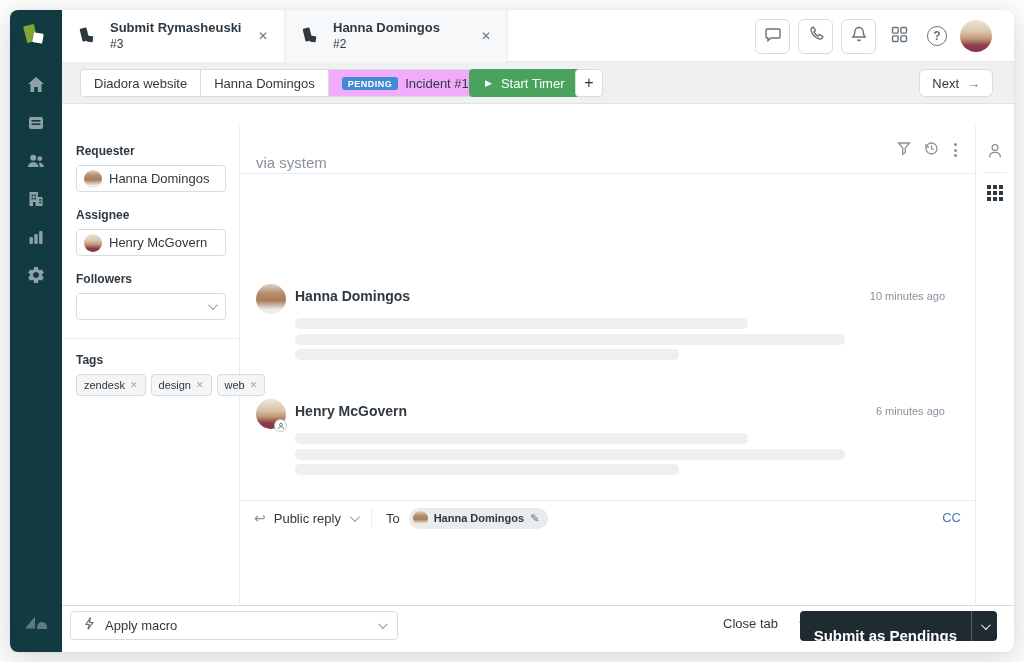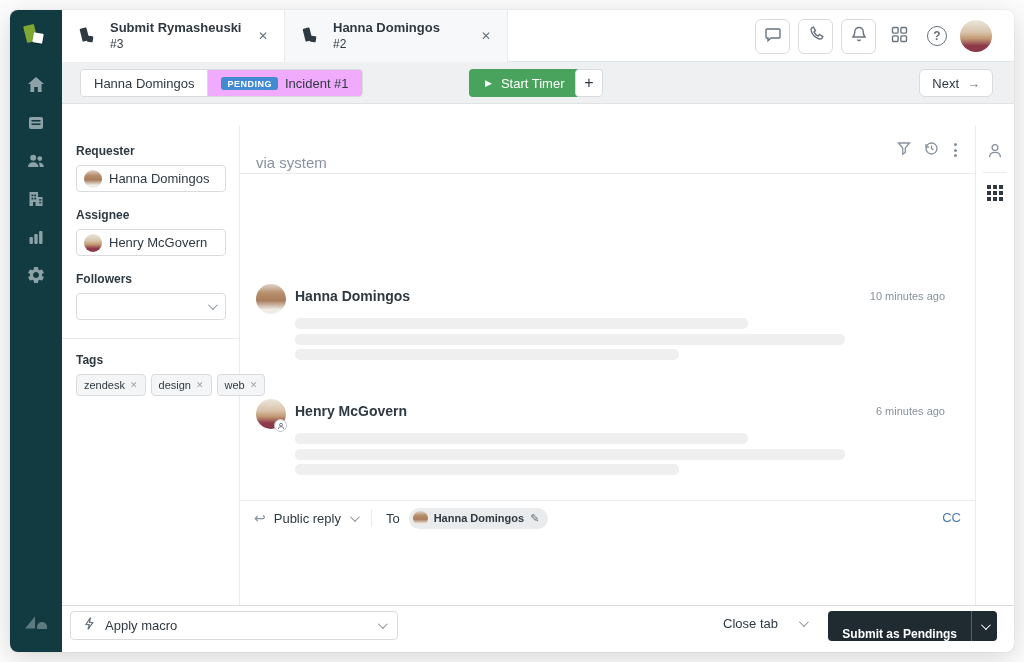--- a/index.html
+++ b/index.html
@@ -118,21 +118,21 @@
   .apps-grid i { width:4px; height:4px; background:#2f3941; }
 
   
   .bottombar { position:absolute; left:52px; bottom:8px; width:952px; height:39px; background:#fff; border-top:1px solid #d8dcde; }
   .macro { position:absolute; left:8px; top:5px; width:328px; height:29px; border:1px solid #d8dcde; border-radius:4px; background:#fff;
            display:flex; align-items:center; padding:0 12px; gap:9px; cursor:pointer; }
   .macro svg { stroke:#68737d; fill:none; stroke-width:1.2; }
   .macro .mtxt { flex:1; font-size:13px; color:#2f3941; }
   .closetab { position:absolute; right:208px; top:10px; display:flex; align-items:center; gap:21px; font-size:13px; color:#2f3941; cursor:pointer; }
   .submit-group { position:absolute; right:17px; top:5px; height:30px; display:flex; border-radius:4px; overflow:hidden; }
-  .submit-main { background:#1f2a31; color:#fff; border:none; font-family:inherit; font-size:12px; font-weight:700; padding:16px 14px; cursor:pointer; }
+  .submit-main { background:#1f2a31; color:#fff; border:none; font-family:inherit; font-size:15px; font-weight:700; padding:16px 14px; cursor:pointer; }
   .submit-caret { width:26px; background:#1f2a31; border:none; border-left:1px solid rgba(255,255,255,.25); display:flex; align-items:center; justify-content:center; cursor:pointer; }
   .submit-caret .caret { border-color:#fff; }
 </style>
 </head>
 <body>
 
 <div class="window">
 
   <div class="nav">
     <div class="nav-logo">
@@ -244,20 +244,21 @@
       </div>
       <div class="hplain">
         <span class="help-circ">?</span>
       </div>
       <div class="avatar av-main"></div>
     </div>
   </div>
 
   <div class="toolbar">
     <div class="seg-group">
+      <div class="seg">Diadora website</div>
       <div class="seg">Hanna Domingos</div>
       <div class="seg">
         <span class="badge">PENDING</span>
         <span>Incident #1</span>
       </div>
     </div>
     <button class="timer-btn">
       <span class="play">▶</span>
       <span>Start Timer</span>
     </button>

